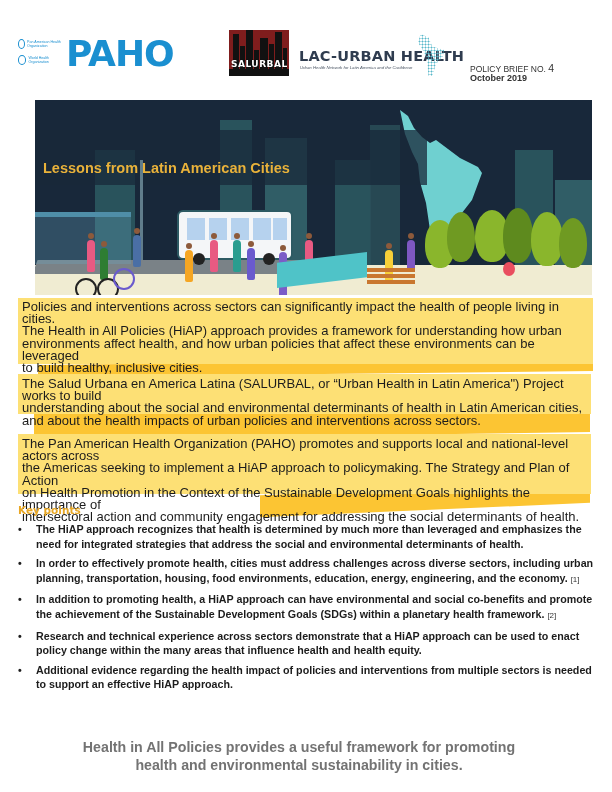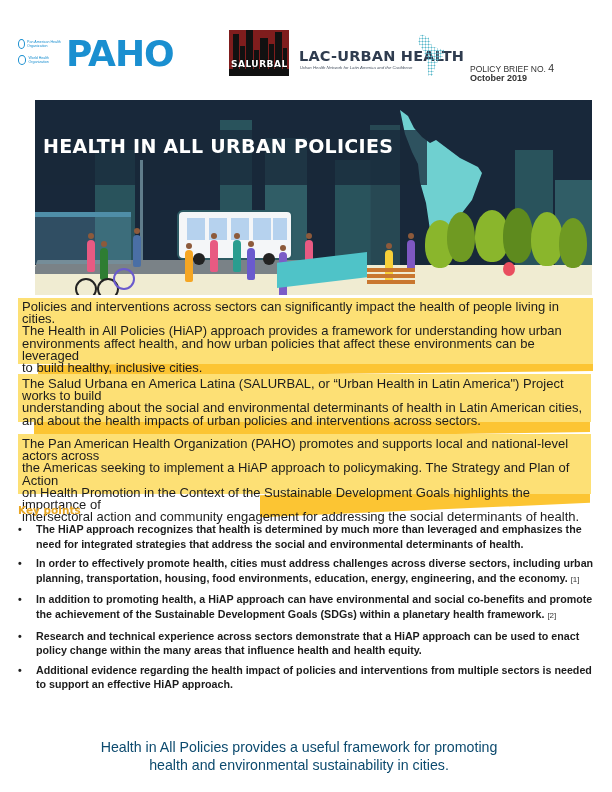--- a/index.html
+++ b/index.html
@@ -56,21 +56,21 @@
   .ybox { position: absolute; background: #fde075; font-size: 13px; font-weight: normal; line-height: 12.2px; color: #1c1c1c; }
   .ybox p { white-space: pre-line; }
 
   
   .kp-heading { position: absolute; left: 18px; top: 504px; font-size: 10.5px; font-weight: 900; color: #e9a825; font-family: "DejaVu Sans", sans-serif; }
   .kp-list { position: absolute; left: 18px; top: 522px; width: 580px; list-style: none; }
   .kp-item { position: relative; padding-left: 18px; font-size: 10.7px; font-weight: bold; line-height: 14.6px; color: #1c1c1c; margin-bottom: 5px; }
   .kp-item .bullet { position: absolute; left: 0; top: 0; }
   .kp-item .ref { font-weight: normal; font-size: 8px; color: #333; }
 
-  .closing { position: absolute; left: 0; top: 739px; width: 598px; text-align: center; font-size: 14.2px; font-weight: normal; line-height: 17.5px; color: #0c4a6e; }
+  .closing { position: absolute; left: 0; top: 739px; width: 598px; text-align: center; font-size: 14.2px; font-weight: bold; line-height: 17.5px; color: #737373; }
 </style>
 </head>
 <body>
 
 <div class="header">
   <div class="who-logo">
     <div class="who-line">
       <span class="who-globe"></span>
       <span class="who-txt">Pan American Health Organization</span>
     </div>
@@ -110,21 +110,21 @@
   <div class="bldg" style="left:185px;top:20px;width:32px;height:150px;"></div>
   <div class="bldg" style="left:230px;top:38px;width:42px;height:130px;background:#35666f;"></div>
   <div class="bldg" style="left:300px;top:60px;width:36px;height:110px;"></div>
   <div class="bldg" style="left:335px;top:25px;width:30px;height:140px;background:#2a4d58;"></div>
   <div class="bldg" style="left:480px;top:50px;width:38px;height:120px;"></div>
   <div class="bldg" style="left:520px;top:80px;width:40px;height:90px;background:#35666f;"></div>
 
   <div class="continent"></div>
 
   <div class="title-band"></div>
-  <div class="banner-title">HEALTH IN ALL URBAN POLICIES</div>
+  <div class="banner-sub">Lessons from Latin American Cities</div>
 
   <div class="lamp"></div>
   <div class="ground"></div>
   <div class="road"></div>
   <div class="shelter"></div>
 
   <div class="bus">
     <div class="bus-win" style="left:8px;"></div>
     <div class="bus-win" style="left:30px;"></div>
     <div class="bus-win" style="left:52px;"></div>
@@ -164,21 +164,21 @@
 
 <div class="ybox-shadow" style="left:38px;top:362px;width:555px;height:12px;transform:skewY(-0.6deg);"></div>
 <div class="ybox" style="left:18px;top:298px;width:575px;height:66px;padding:3px 0 0 4px;">
   <p>Policies and interventions across sectors can significantly impact the health of people living in cities.
  The Health in All Policies (HiAP) approach provides a framework for understanding how urban
  environments affect health, and how urban policies that affect these environments can be leveraged
  to build healthy, inclusive cities.</p>
 </div>
 
 <div class="ybox-shadow" style="left:34px;top:410px;width:556px;height:26px;transform:skewY(-0.8deg);"></div>
-<div class="ybox" style="left:18px;top:374px;width:573px;height:48px;padding:4px 0 8px 4px;">
+<div class="ybox" style="left:18px;top:374px;width:573px;height:40px;padding:4px 0 8px 4px;">
   <p>The Salud Urbana en America Latina (SALURBAL, or “Urban Health in Latin America") Project works to build
  understanding about the social and environmental determinants of health in Latin American cities,
  and about the health impacts of urban policies and interventions across sectors.</p>
 </div>
 
 <div class="ybox-shadow" style="left:260px;top:488px;width:330px;height:22px;transform:skewY(-2.5deg);"></div>
 <div class="ybox" style="left:18px;top:434px;width:573px;height:60px;padding:4px 0 0 4px;">
   <p>The Pan American Health Organization (PAHO) promotes and supports local and national-level actors across
  the Americas seeking to implement a HiAP approach to policymaking. The Strategy and Plan of Action
  on Health Promotion in the Context of the Sustainable Development Goals highlights the importance of

